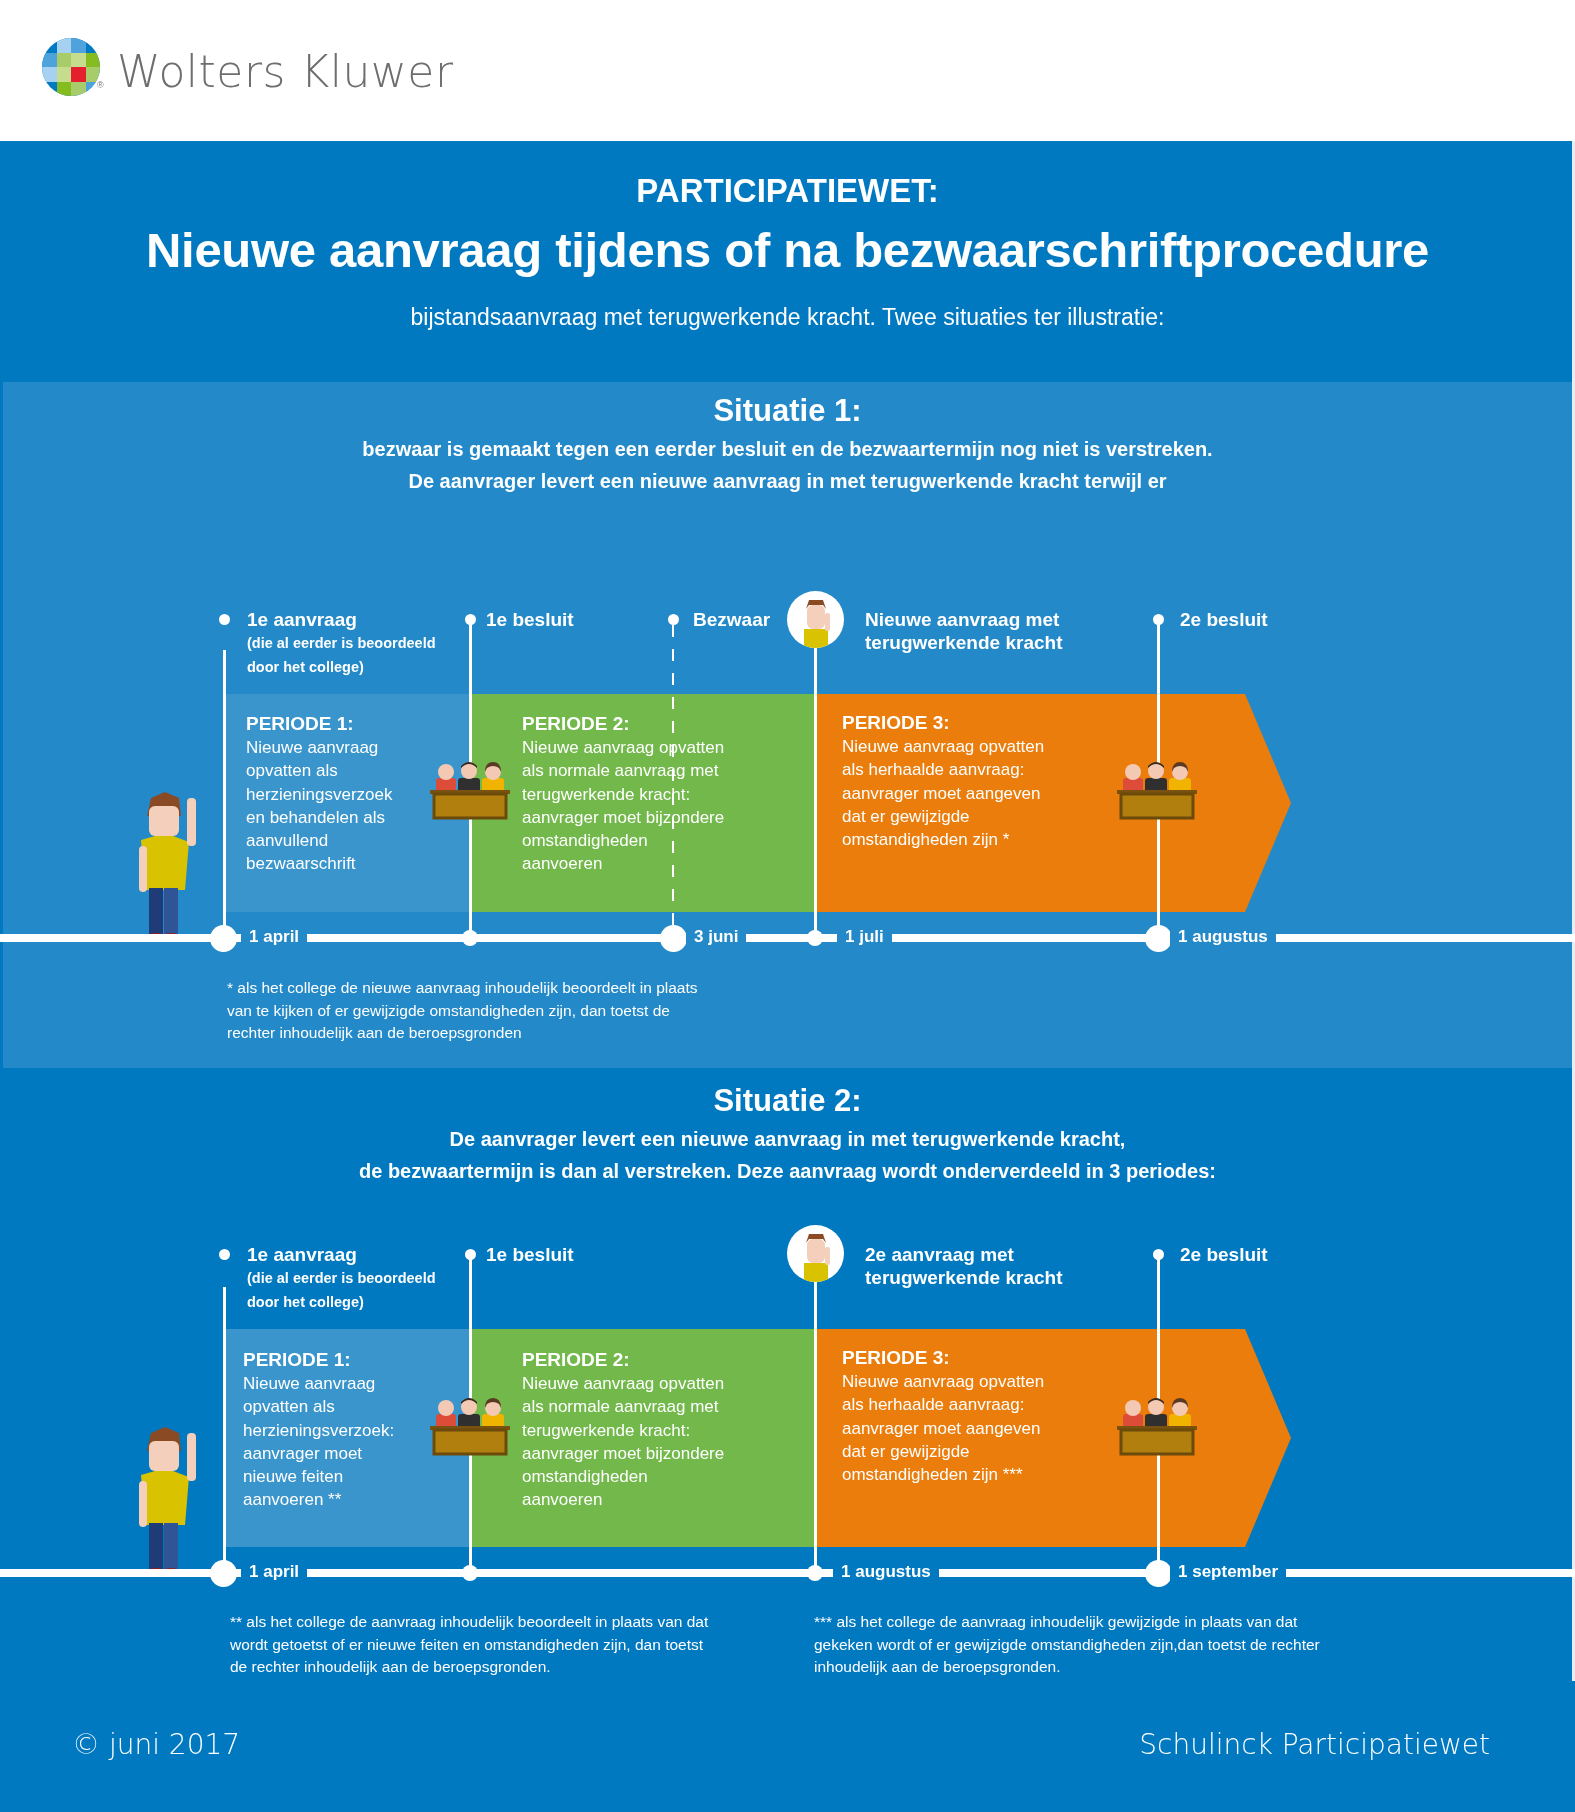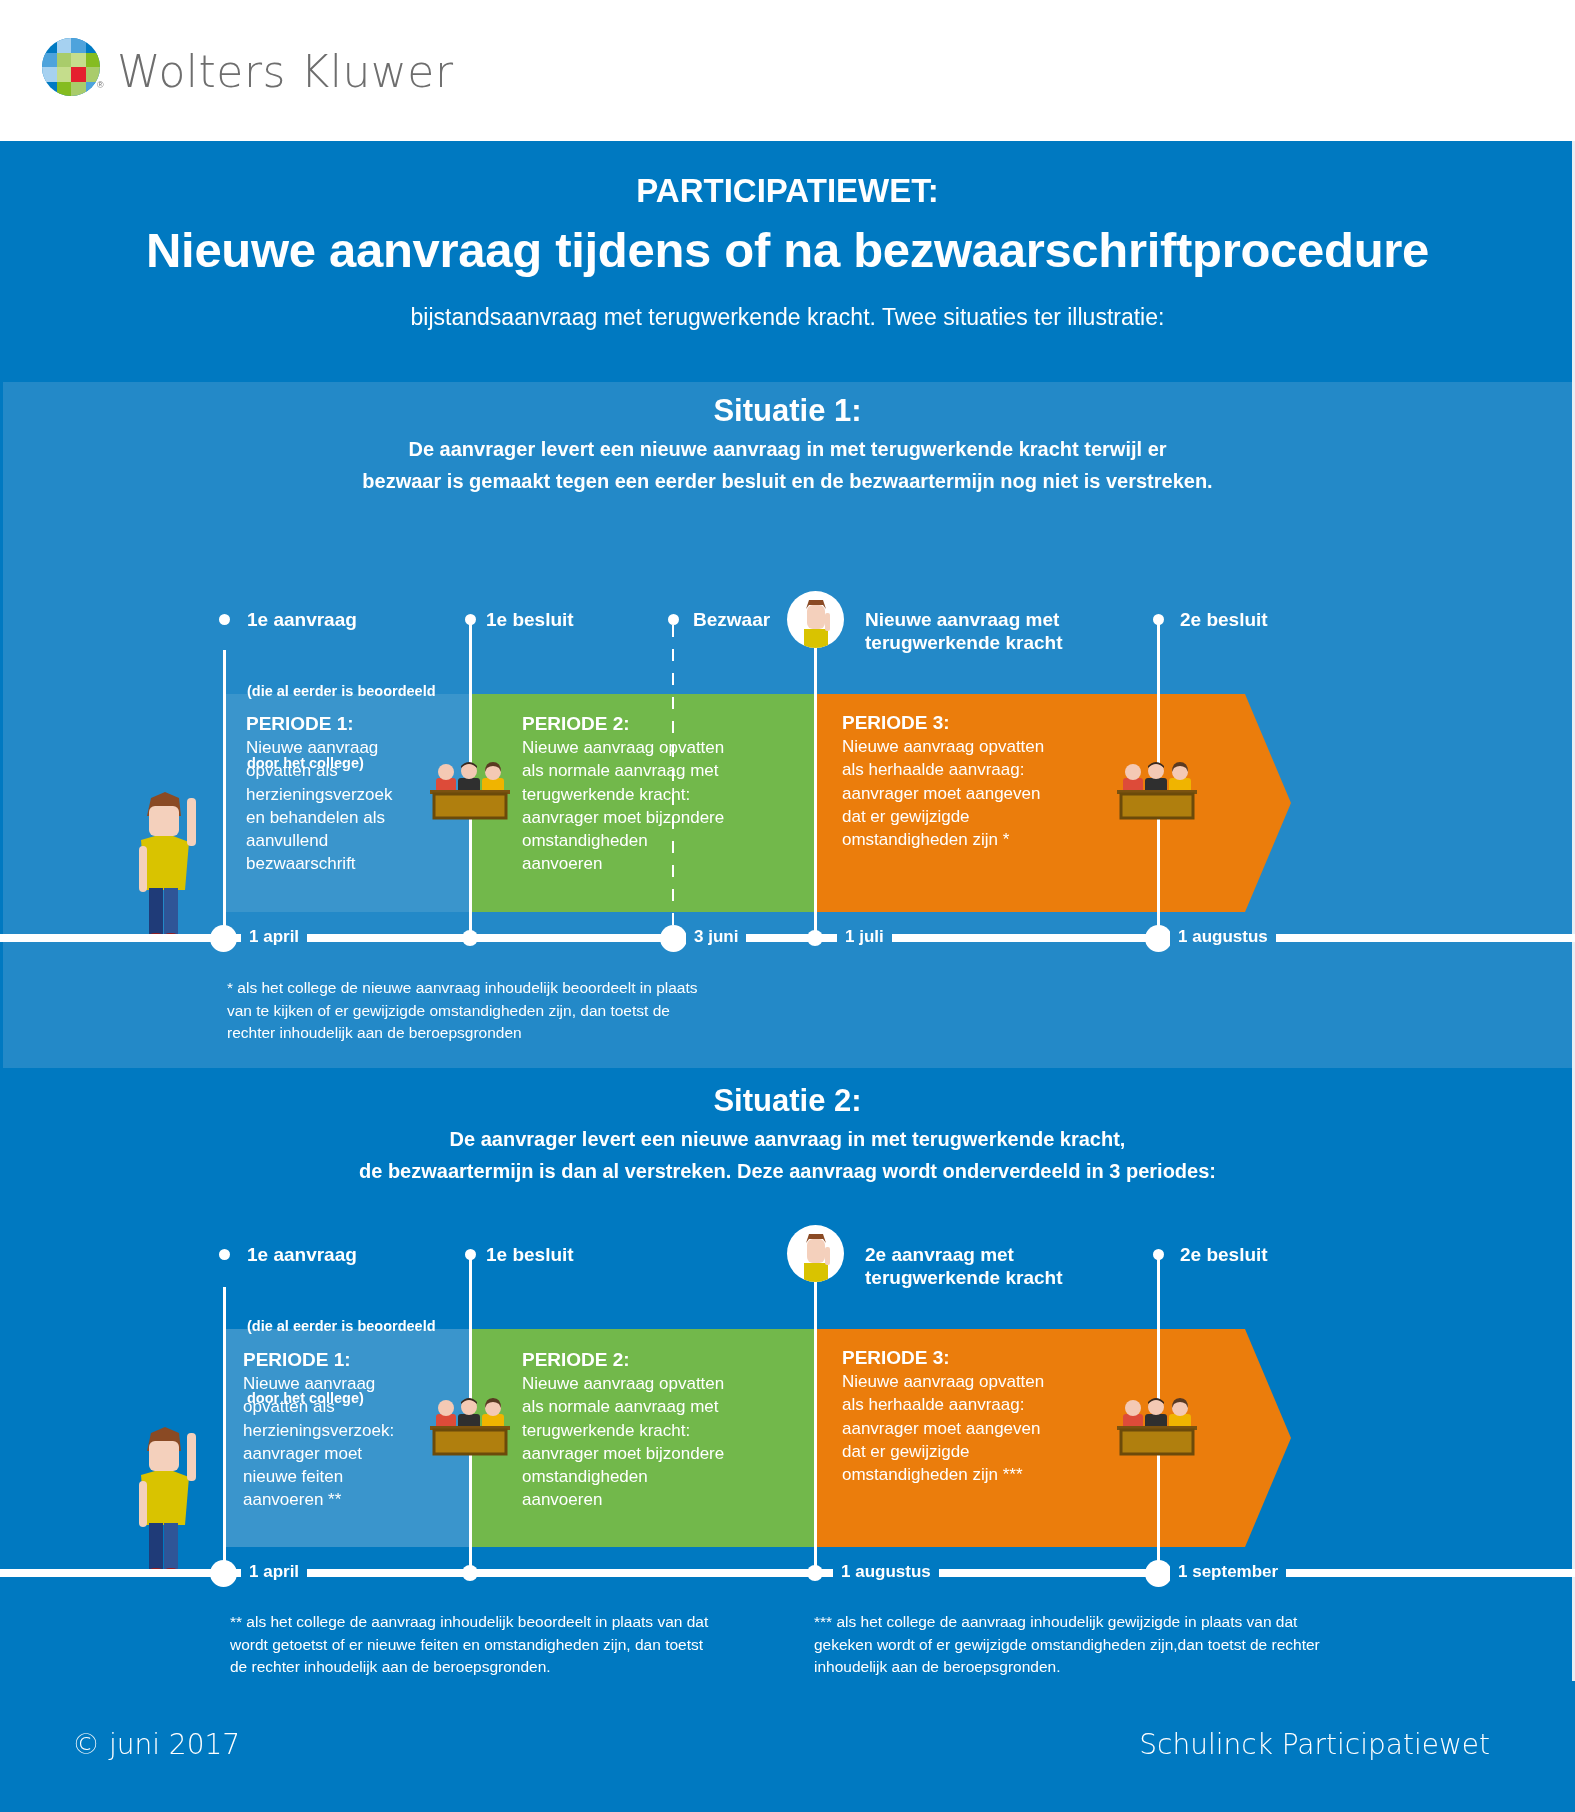--- a/index.html
+++ b/index.html
@@ -34,21 +34,21 @@
   .vline.dashed { background: repeating-linear-gradient(to bottom, #fff 0 12px, transparent 12px 24px); width: 2px; }
   .pin { position: absolute; width: 11px; height: 11px; border-radius: 50%; background: #fff; }
   .hline { position: absolute; left: 0; width: 1575px; height: 8px; background: #fff; }
   .dot-big { position: absolute; width: 27px; height: 27px; border-radius: 50%; background: #fff; }
   .dot-small { position: absolute; width: 16px; height: 16px; border-radius: 50%; background: #fff; }
   .date { position: absolute; font-size: 17px; padding: 0 8px; line-height: 30px; font-weight: bold; }
   .panel1 .date, .date.s1 { background: #2389c8; }
   .date.s2 { background: #0079c1; }
 
   .mlabel { position: absolute; font-size: 19px; font-weight: bold; line-height: 23px; }
-  .mlabel small { display: block; font-size: 14.5px; line-height: 24px; margin-top: 48px; }
+  .mlabel small { display: block; font-size: 14.5px; line-height: 24px; }
   .ptext { position: absolute; font-size: 17px; line-height: 23.2px; }
   .ptext b { display: block; font-size: 19px; margin-bottom: 1px; }
 
   .avatar { position: absolute; width: 57px; height: 57px; border-radius: 50%; background: #fff; overflow: hidden; }
   .note { position: absolute; font-size: 15.5px; line-height: 22.5px; }
   .footer { position: absolute; top: 1728px; font-size: 28px; font-family: "DejaVu Sans", sans-serif; font-weight: 300; }
   .pill { position: absolute; }
 </style>
 </head>
 <body>
@@ -79,22 +79,22 @@
 
 <div class="kicker">PARTICIPATIEWET:</div>
 <div class="headline">Nieuwe aanvraag tijdens of na bezwaarschriftprocedure</div>
 <div class="intro">
   <div>bijstandsaanvraag met terugwerkende kracht. Twee situaties ter illustratie:</div>
 </div>
 
 <div class="panel1"></div>
 <div class="sit-title" style="top:393px;">Situatie 1:</div>
 <div class="sit-desc" style="top:434px;">
+  <div>bezwaar is gemaakt tegen een eerder besluit en de bezwaartermijn nog niet is verstreken.</div>
   <div>De aanvrager levert een nieuwe aanvraag in met terugwerkende kracht terwijl er</div>
-  <div>bezwaar is gemaakt tegen een eerder besluit en de bezwaartermijn nog niet is verstreken.</div>
 </div>
 
 <div class="band p1" style="left:224px;top:694px;width:246px;"></div>
 <div class="band p2" style="left:470px;top:694px;width:345px;"></div>
 <div class="band p3" style="left:815px;top:694px;width:430px;"></div>
 <div class="arrow" style="left:1245px;top:694px;"></div>
 
 <div class="vline" style="left:223px;top:650px;height:288px;"></div>
 <div class="pin" style="left:219px;top:614px;"></div>
 <div class="vline" style="left:469px;top:620px;height:318px;"></div>

